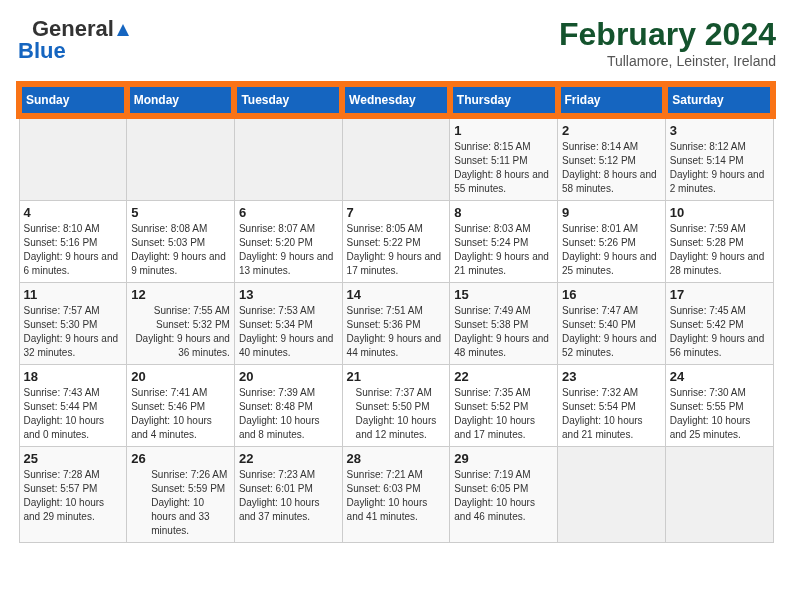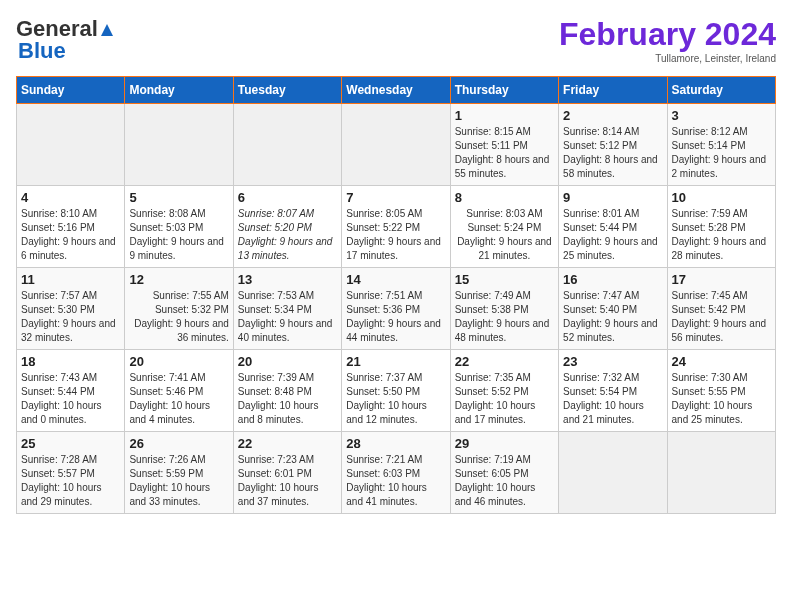--- a/index.html
+++ b/index.html
@@ -17,46 +17,47 @@
       margin-bottom: 12px;
     }
     .logo {
       display: flex;
       flex-direction: column;
       align-items: flex-start;
     }
     .logo-top {
       display: flex;
       align-items: center;
+      margin-left: 16px;
     }
     .title-area {
       text-align: right;
     }
     .main-title {
       font-size: 32px;
       font-weight: bold;
-      color: #6d28d9;
+      color: #14532d;
     }
     .subtitle {
-      font-size: 10px;
+      font-size: 14px;
       color: #555;
     }
     table {
       width: 100%;
       border-collapse: collapse;
       font-size: 11px;
     }
     thead tr th {
       background-color: #1565c0;
       color: #fff;
       padding: 6px 4px;
       text-align: left;
       font-weight: bold;
       font-size: 12px;
-      border: 1px solid #f97316;
+      border: 6px solid #f97316;
     }
     tbody tr td {
       border: 1px solid #ccc;
       vertical-align: top;
       padding: 4px;
       width: calc(100% / 7);
       min-height: 80px;
       background: #fff;
     }
     tbody tr:nth-child(odd) td {
@@ -143,40 +144,40 @@
 Daylight: 9 hours and 6 minutes.</div>
         </td>
         <td>
           <span class="day-number">5</span>
           <div class="day-info" style="white-space: pre-line;">Sunrise: 8:08 AM
 Sunset: 5:03 PM
 Daylight: 9 hours and 9 minutes.</div>
         </td>
         <td>
           <span class="day-number">6</span>
-          <div class="day-info" style="white-space: pre-line; font-style: italic;">Sunrise: 8:07 AM
+          <div class="day-info" style="white-space: pre-line;">Sunrise: 8:07 AM
 Sunset: 5:20 PM
 Daylight: 9 hours and 13 minutes.</div>
         </td>
         <td>
           <span class="day-number">7</span>
           <div class="day-info" style="white-space: pre-line;">Sunrise: 8:05 AM
 Sunset: 5:22 PM
 Daylight: 9 hours and 17 minutes.</div>
         </td>
         <td>
           <span class="day-number">8</span>
-          <div class="day-info" style="white-space: pre-line; text-align: center;">Sunrise: 8:03 AM
+          <div class="day-info" style="white-space: pre-line;">Sunrise: 8:03 AM
 Sunset: 5:24 PM
 Daylight: 9 hours and 21 minutes.</div>
         </td>
         <td>
           <span class="day-number">9</span>
           <div class="day-info" style="white-space: pre-line;">Sunrise: 8:01 AM
-Sunset: 5:44 PM
+Sunset: 5:26 PM
 Daylight: 9 hours and 25 minutes.</div>
         </td>
         <td>
           <span class="day-number">10</span>
           <div class="day-info" style="white-space: pre-line;">Sunrise: 7:59 AM
 Sunset: 5:28 PM
 Daylight: 9 hours and 28 minutes.</div>
         </td>
       </tr>
       <tr>
@@ -237,21 +238,21 @@
 Daylight: 10 hours and 4 minutes.</div>
         </td>
         <td>
           <span class="day-number">20</span>
           <div class="day-info" style="white-space: pre-line;">Sunrise: 7:39 AM
 Sunset: 8:48 PM
 Daylight: 10 hours and 8 minutes.</div>
         </td>
         <td>
           <span class="day-number">21</span>
-          <div class="day-info" style="white-space: pre-line;">Sunrise: 7:37 AM
+          <div class="day-info" style="white-space: pre-line; margin-left: 9px;">Sunrise: 7:37 AM
 Sunset: 5:50 PM
 Daylight: 10 hours and 12 minutes.</div>
         </td>
         <td>
           <span class="day-number">22</span>
           <div class="day-info" style="white-space: pre-line;">Sunrise: 7:35 AM
 Sunset: 5:52 PM
 Daylight: 10 hours and 17 minutes.</div>
         </td>
         <td>
@@ -269,21 +270,21 @@
       </tr>
       <tr>
         <td>
           <span class="day-number">25</span>
           <div class="day-info" style="white-space: pre-line;">Sunrise: 7:28 AM
 Sunset: 5:57 PM
 Daylight: 10 hours and 29 minutes.</div>
         </td>
         <td>
           <span class="day-number">26</span>
-          <div class="day-info" style="white-space: pre-line;">Sunrise: 7:26 AM
+          <div class="day-info" style="white-space: pre-line; margin-left: 20px;">Sunrise: 7:26 AM
 Sunset: 5:59 PM
 Daylight: 10 hours and 33 minutes.</div>
         </td>
         <td>
           <span class="day-number">22</span>
           <div class="day-info" style="white-space: pre-line;">Sunrise: 7:23 AM
 Sunset: 6:01 PM
 Daylight: 10 hours and 37 minutes.</div>
         </td>
         <td>

